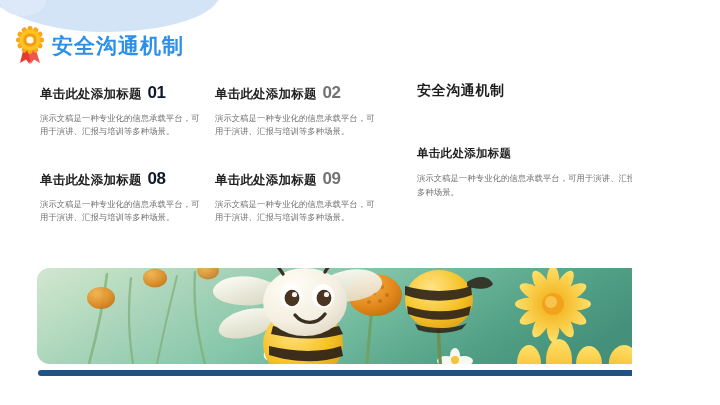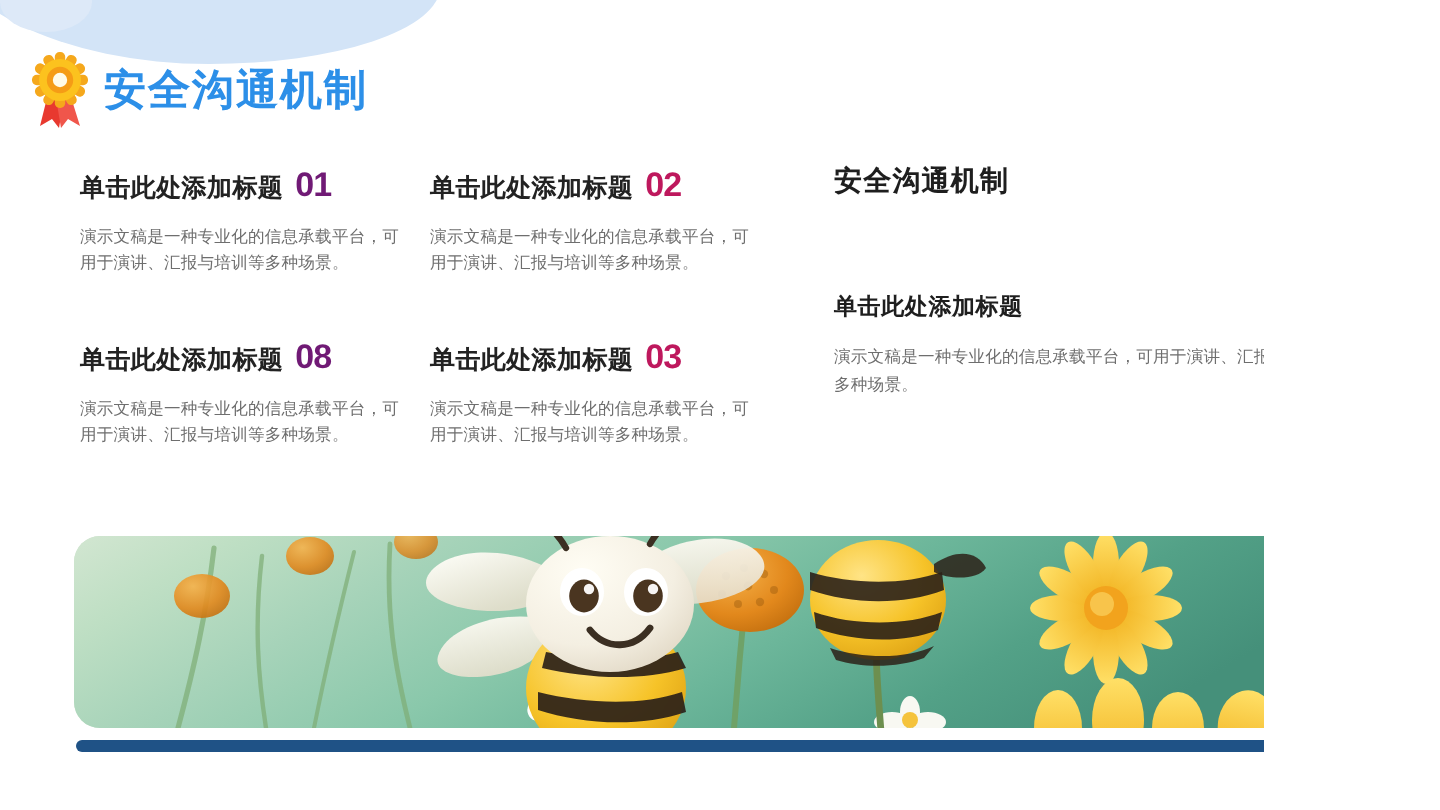--- a/index.html
+++ b/index.html
@@ -112,22 +112,22 @@
     color: #222222;
     letter-spacing: 0.2px;
   }
   .cell-num {
     font-size: 17px;
     font-weight: bold;
     margin-left: 6px;
     line-height: 1;
     letter-spacing: -0.5px;
   }
-  .num-blue { color: #701a75; }
-  .num-gold { color: #be185d; }
+  .num-blue { color: #0f172a; }
+  .num-gold { color: #737373; }
   .cell-body {
     margin-top: 9px;
     font-size: 8.3px;
     line-height: 1.62;
     color: #6e6e6e;
     letter-spacing: 0.1px;
   }
   .grid-row + .grid-row { margin-top: 31px; }
 
   
@@ -247,21 +247,21 @@
         <div class="cell-head">
           <span class="cell-title">单击此处添加标题</span>
           <span class="cell-num num-blue">08</span>
         </div>
         <div class="cell-body">演示文稿是一种专业化的信息承载平台，可用于演讲、汇报与培训等多种场景。</div>
       </div>
 
       <div class="grid-cell">
         <div class="cell-head">
           <span class="cell-title">单击此处添加标题</span>
-          <span class="cell-num num-gold">03</span>
+          <span class="cell-num num-gold">09</span>
         </div>
         <div class="cell-body">演示文稿是一种专业化的信息承载平台，可用于演讲、汇报与培训等多种场景。</div>
       </div>
 
     </div>
   </div>
 
   <div class="right-panel">
     <div class="right-heading">安全沟通机制</div>
     <div class="right-sub">单击此处添加标题</div>

